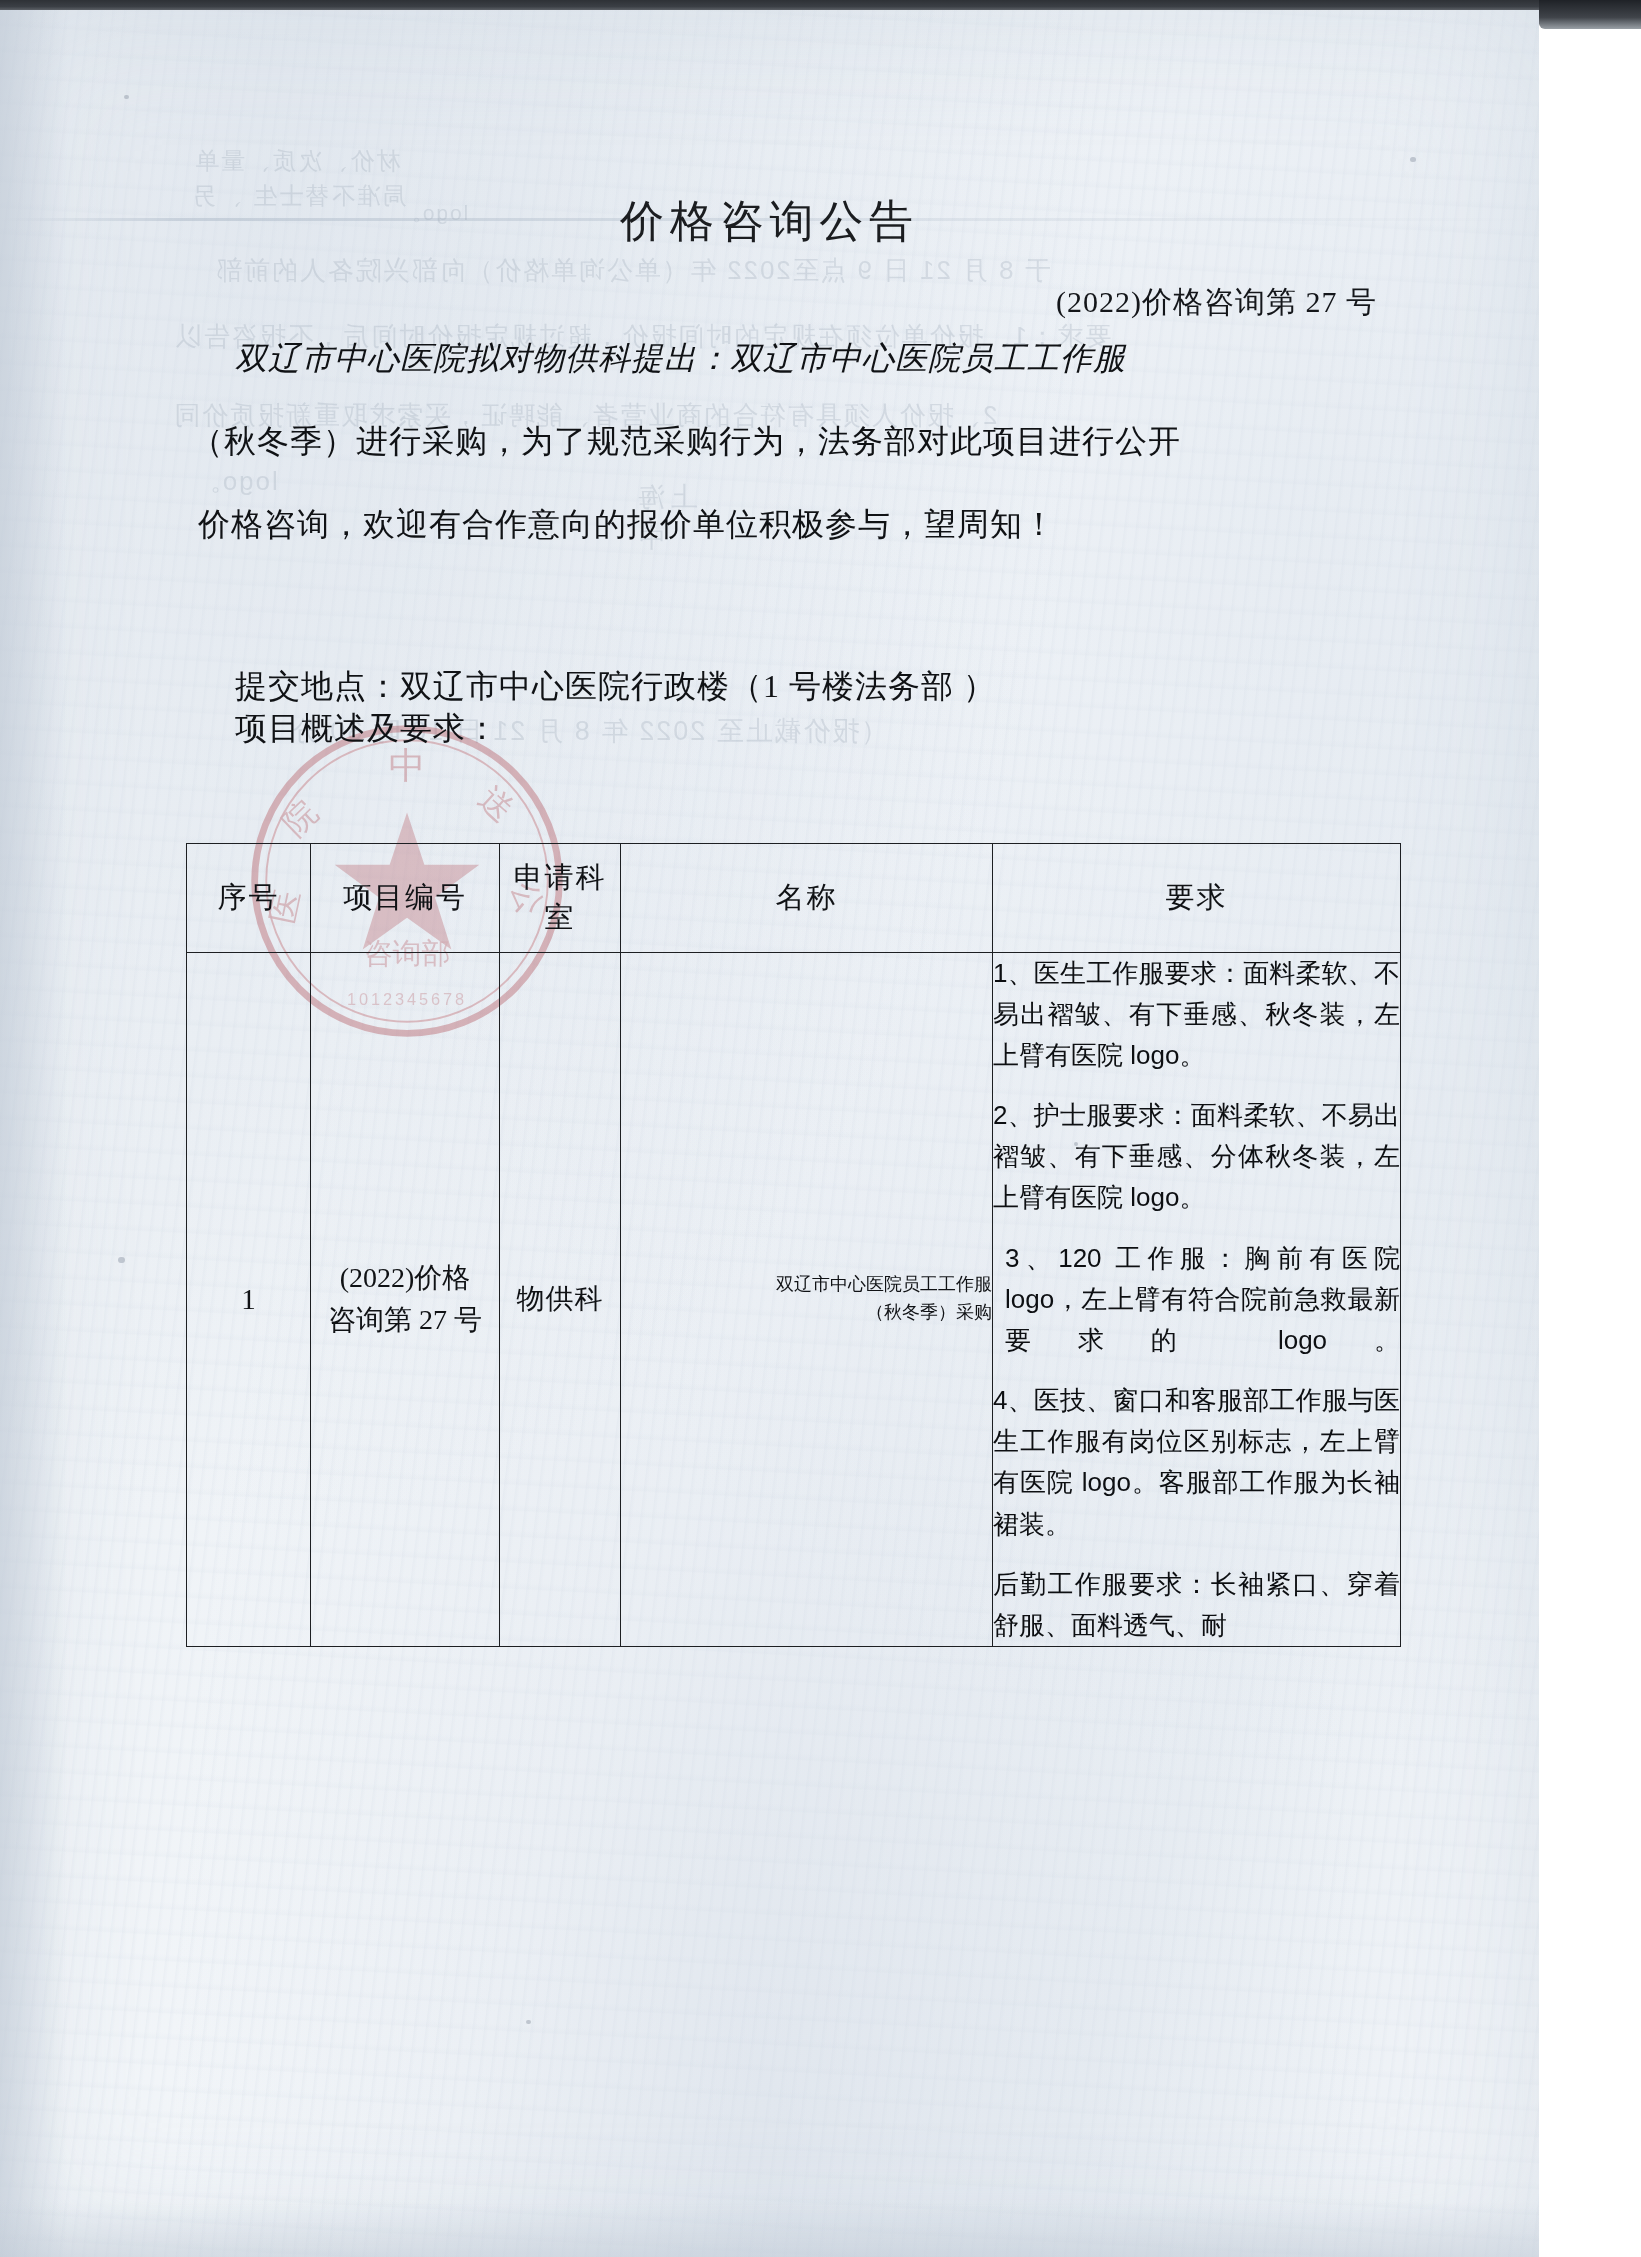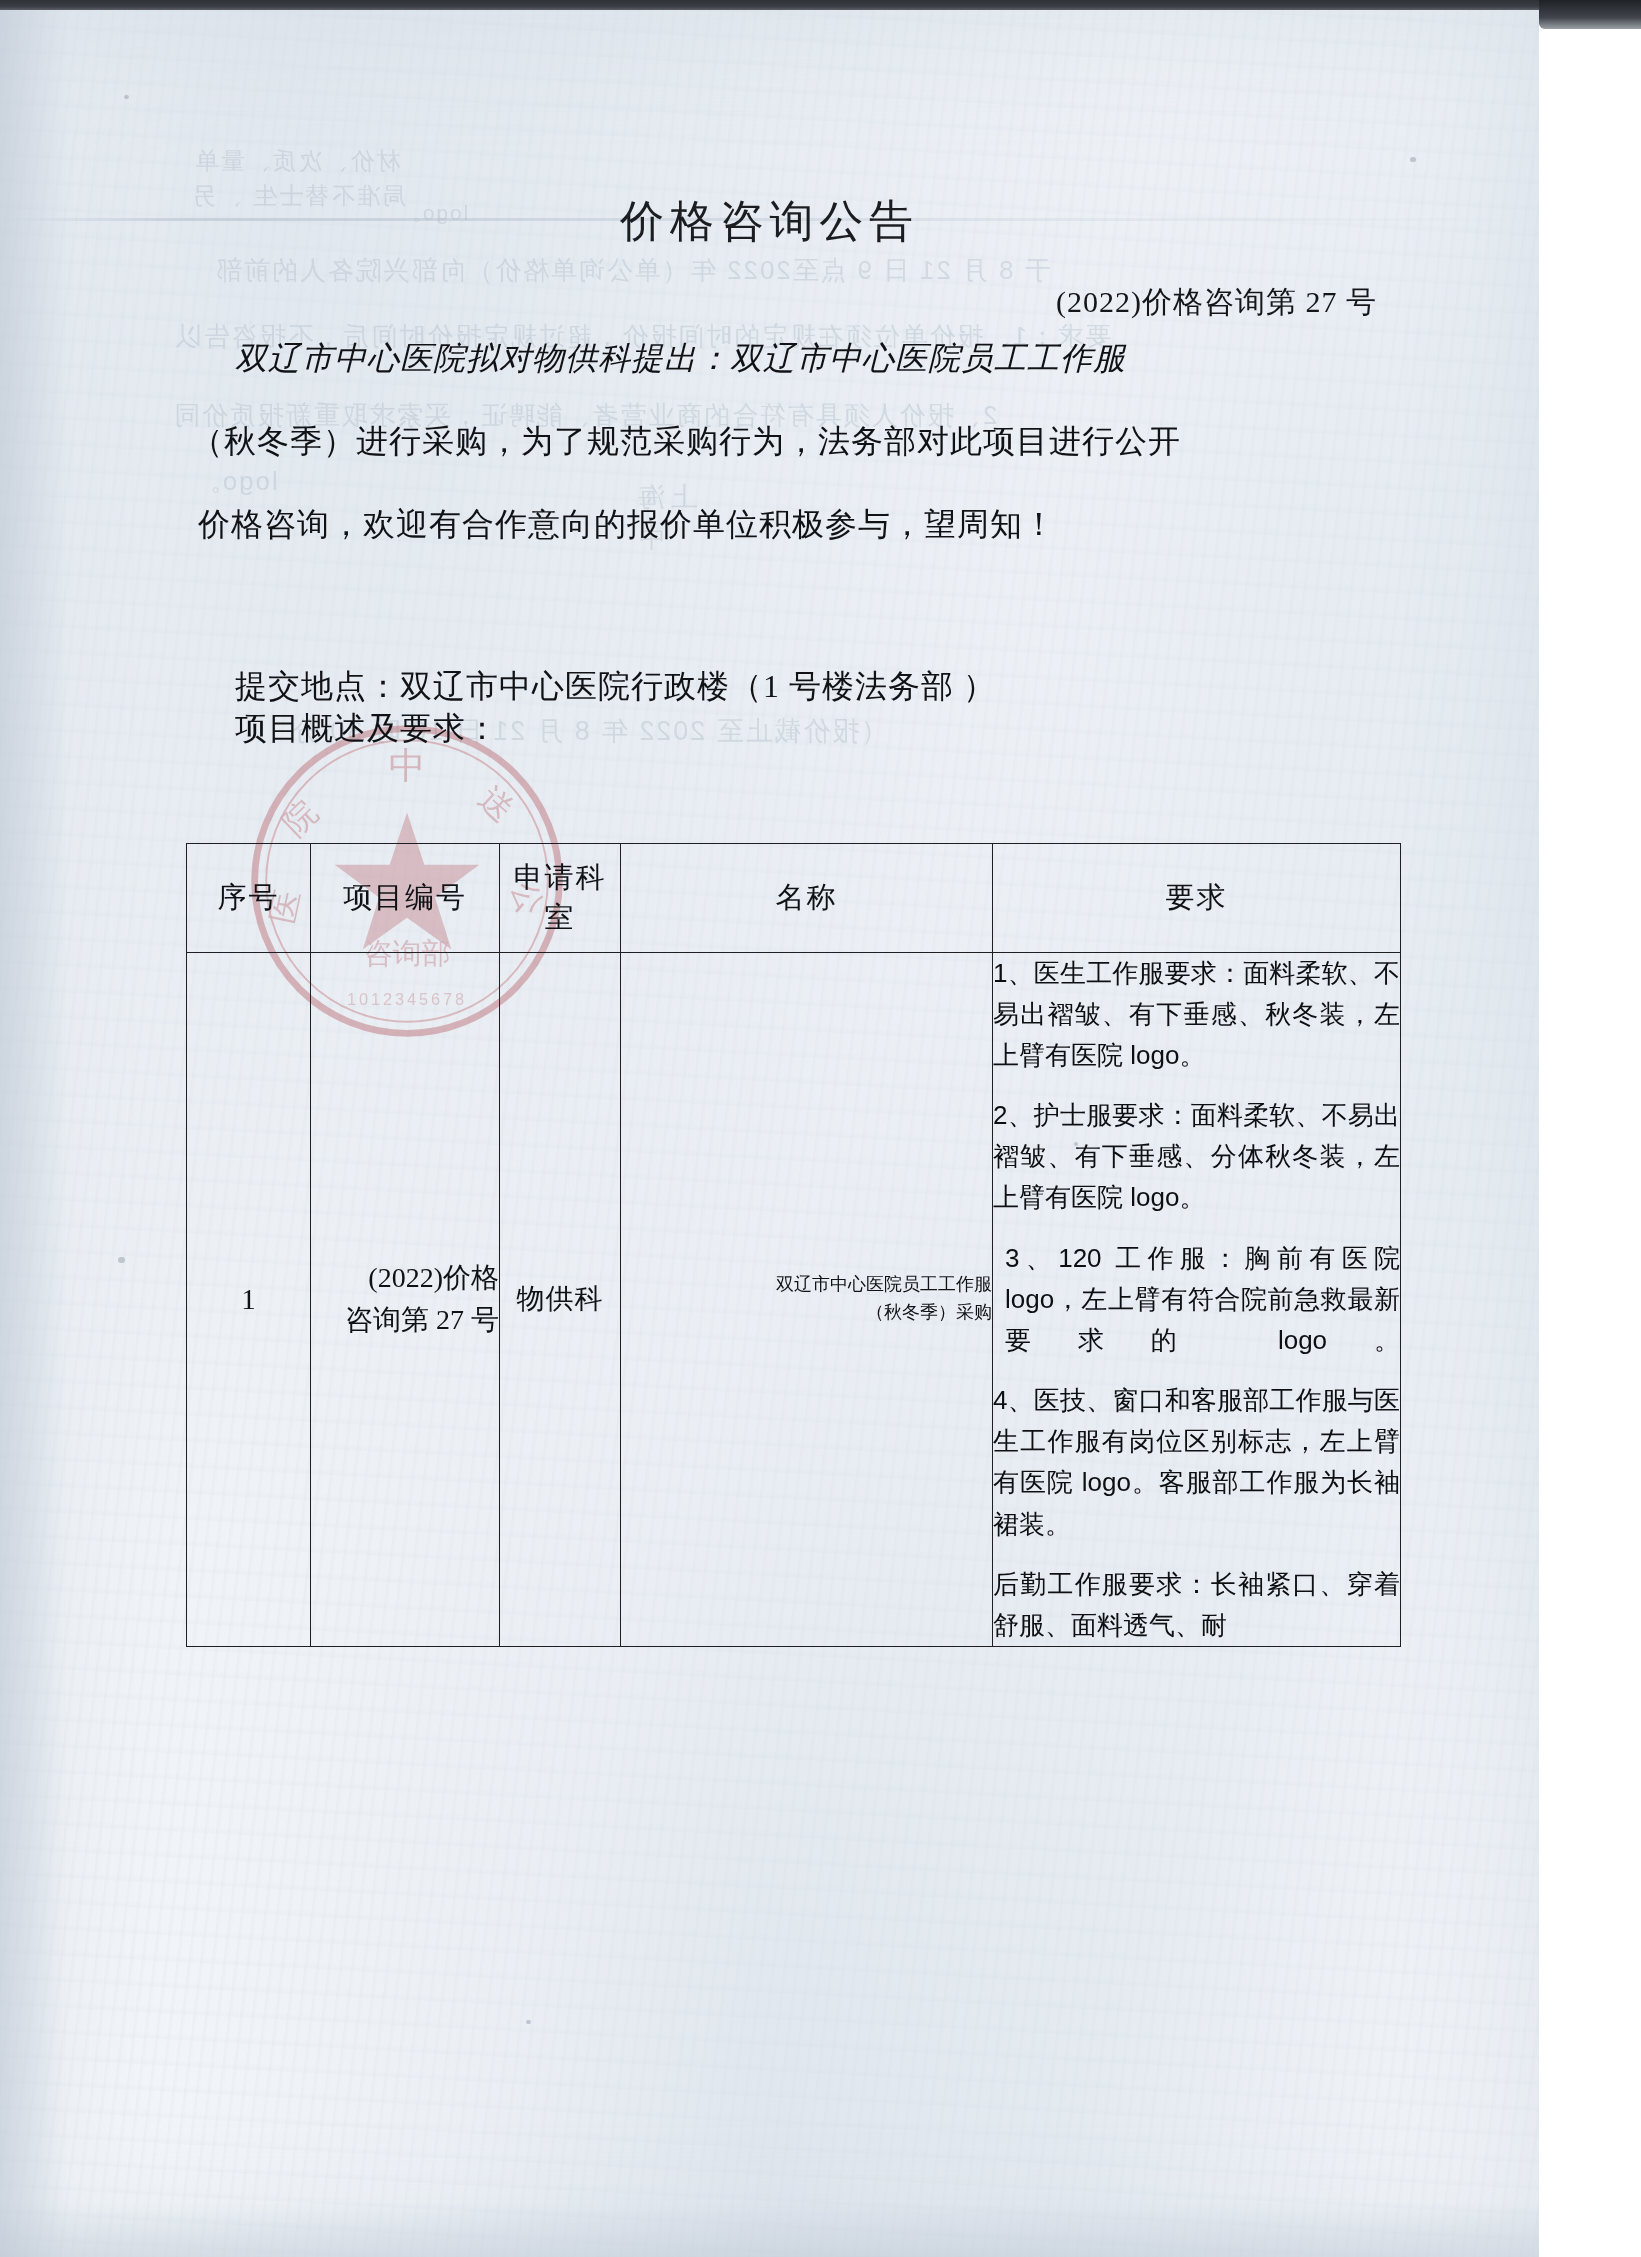--- a/index.html
+++ b/index.html
@@ -178,21 +178,21 @@
   .c-code  { width: 189px; }
   .c-dept  { width: 121px; }
   .c-name  { width: 372px; }
   .c-req   { width: 408px; }
 
   .cell-seq {
     text-align: center;
     font-size: 29px;
   }
   .cell-code {
-    text-align: right;
+    text-align: center;
     font-size: 28px;
     line-height: 1.5;
     padding: 0 7.7px;
   }
   .cell-dept {
     text-align: center;
     font-size: 28px;
     letter-spacing: 1px;
   }
   .cell-name {

